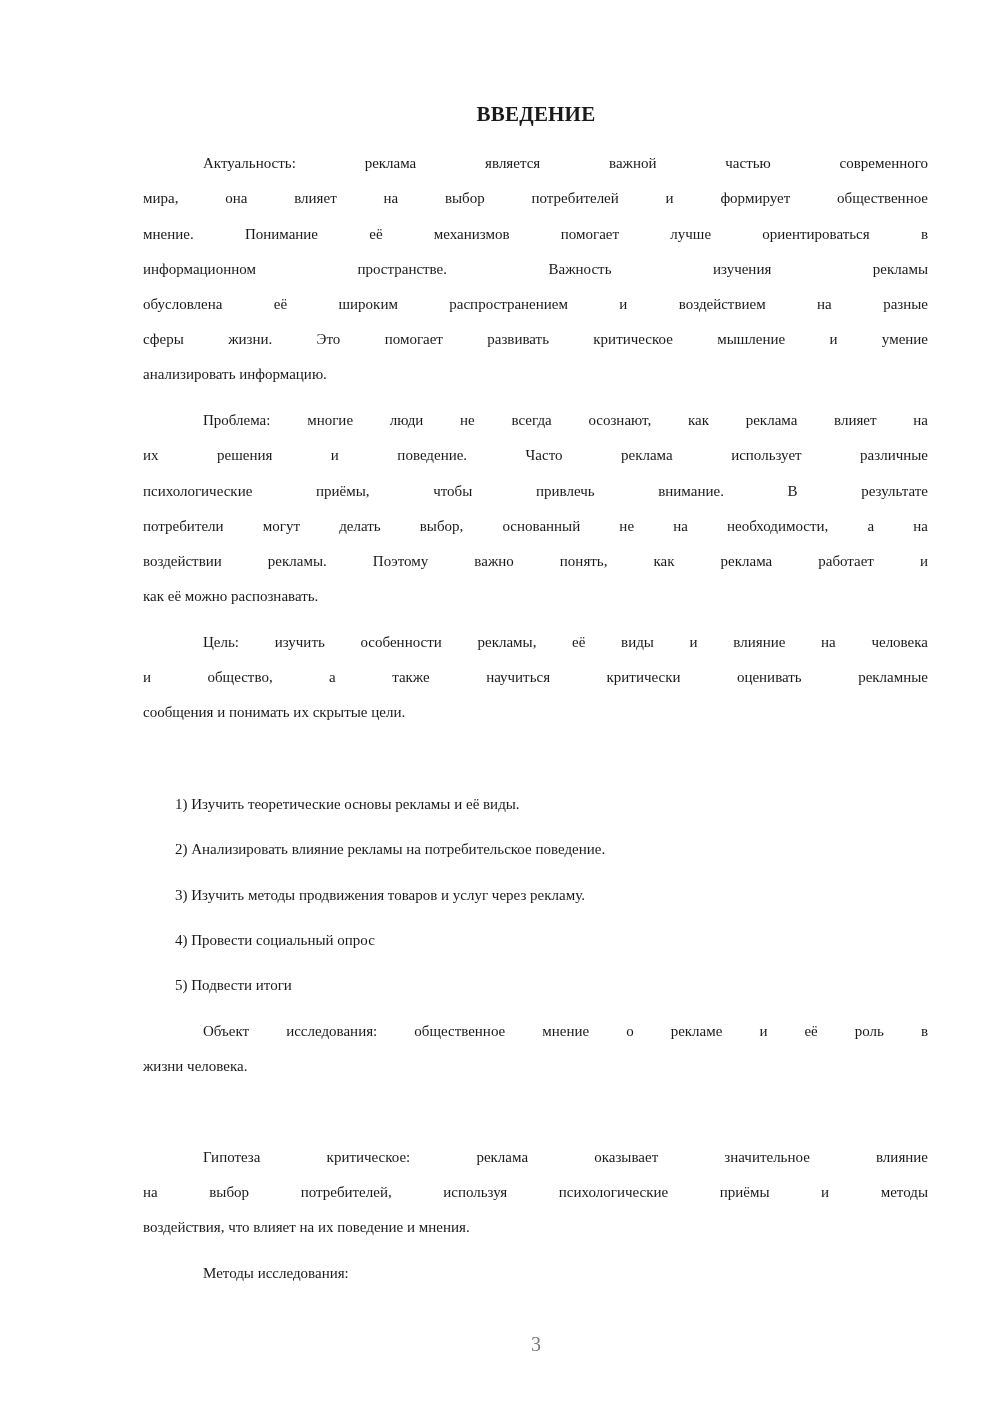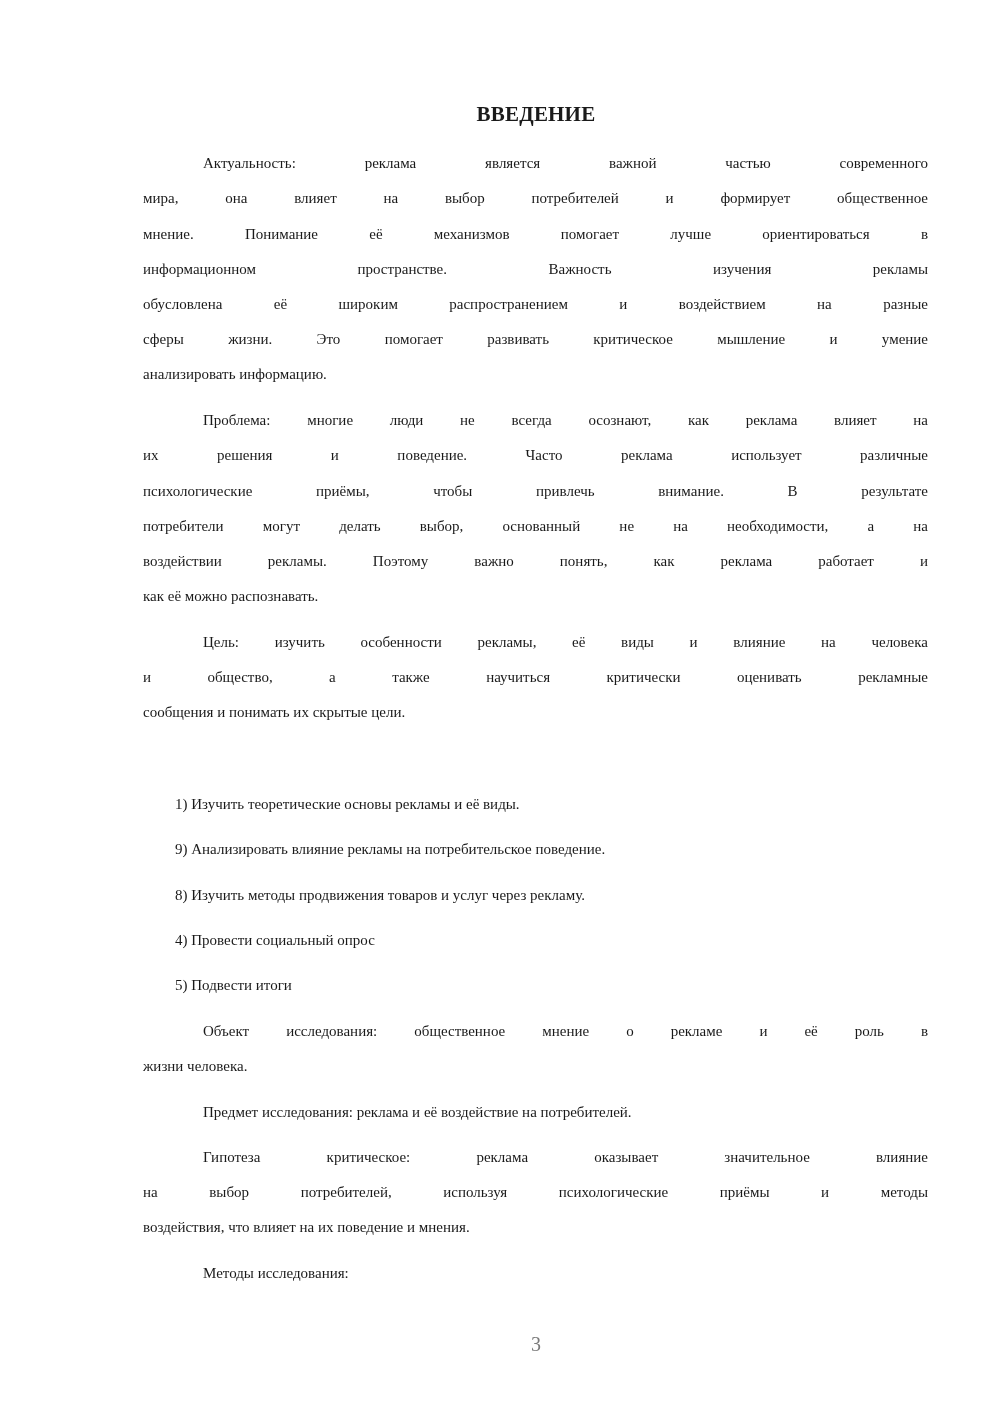--- a/index.html
+++ b/index.html
@@ -97,32 +97,31 @@
 
   <div>
     <div class="line indent" style="top:624px">Цель: изучить особенности рекламы, её виды и влияние на человека</div>
     <div class="line" style="top:659px">и общество, а также научиться критически оценивать рекламные</div>
     <div class="line last" style="top:694px">сообщения и понимать их скрытые цели.</div>
   </div>
 
 
   <div>
     <div class="line list" style="top:786px">1) Изучить теоретические основы рекламы и её виды.</div>
-    <div class="line list" style="top:831px">9) Анализировать влияние рекламы на потребительское поведение.</div>
-    <div class="line list" style="top:877px">8) Изучить методы продвижения товаров и услуг через рекламу.</div>
+    <div class="line list" style="top:831px">2) Анализировать влияние рекламы на потребительское поведение.</div>
+    <div class="line list" style="top:877px">3) Изучить методы продвижения товаров и услуг через рекламу.</div>
     <div class="line list" style="top:922px">4) Провести социальный опрос</div>
     <div class="line list" style="top:967px">5) Подвести итоги</div>
   </div>
 
   <div>
     <div class="line indent" style="top:1013px">Объект исследования: общественное мнение о рекламе и её роль в</div>
     <div class="line last" style="top:1048px">жизни человека.</div>
   </div>
 
-  <div class="line indent last" style="top:1094px">Предмет исследования: реклама и её воздействие на потребителей.</div>
 
   <div>
     <div class="line indent" style="top:1139px">Гипотеза критическое: реклама оказывает значительное влияние</div>
     <div class="line" style="top:1174px">на выбор потребителей, используя психологические приёмы и методы</div>
     <div class="line last" style="top:1209px">воздействия, что влияет на их поведение и мнения.</div>
   </div>
 
   <div class="line indent last" style="top:1255px">Методы исследования:</div>
 
   <div class="page-number">3</div>

